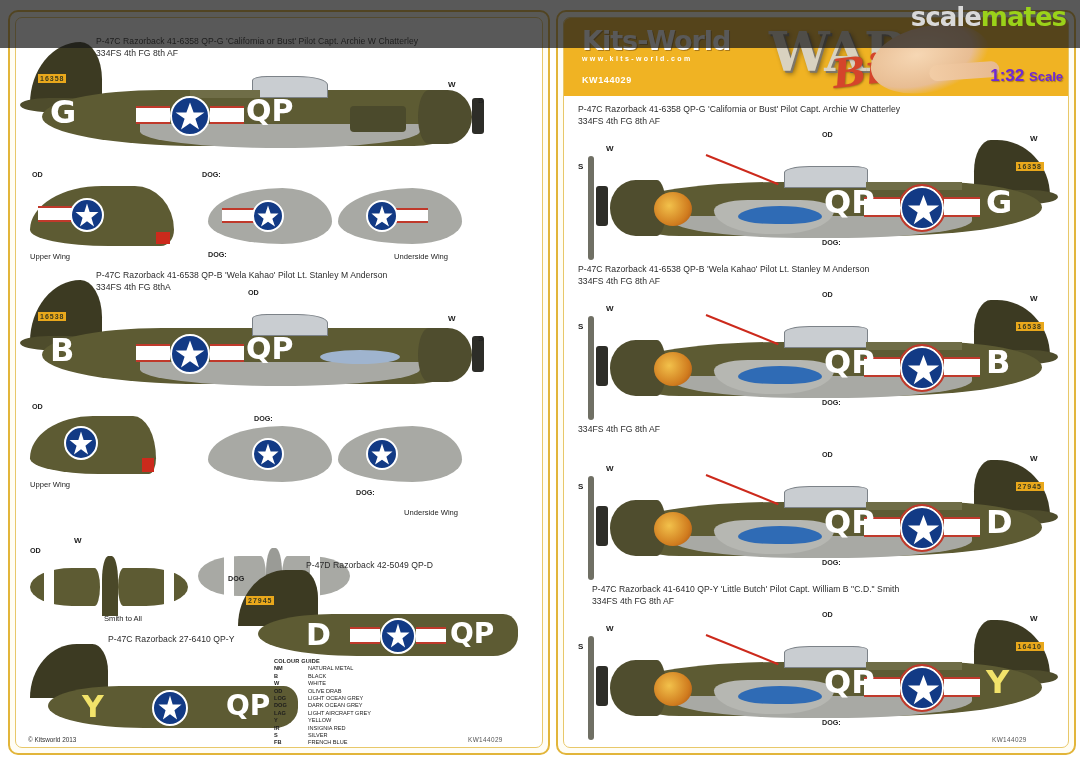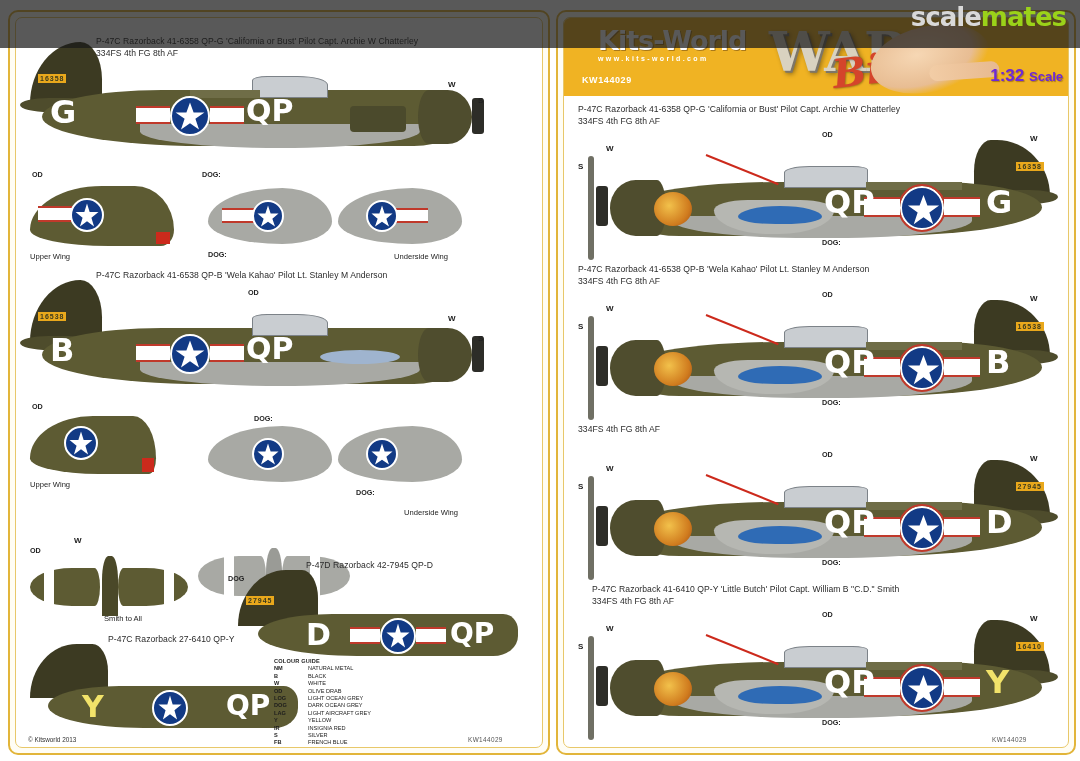--- a/index.html
+++ b/index.html
@@ -9,21 +9,21 @@
 
   
   .panel{position:absolute;background:#fffdf4;border:2px solid #e2b53a;border-radius:10px;overflow:hidden;}
   .panel-left{left:8px;top:10px;width:538px;height:741px;}
   .panel-right{left:556px;top:10px;width:516px;height:741px;}
 
   .panel-inner{position:absolute;left:5px;top:5px;right:5px;bottom:5px;border:1px solid #e8c86a;border-radius:7px;background:#ffffff;overflow:hidden;}
 
   
   .hdr{position:absolute;left:0;top:0;width:100%;height:78px;background:#f0b323;overflow:hidden;}
-  .hdr-kw{position:absolute;left:18px;top:8px;width:180px;height:46px;margin-left:16px;}
+  .hdr-kw{position:absolute;left:18px;top:8px;width:180px;height:46px;}
   .kw-logo{font-family:"DejaVu Sans",sans-serif;font-weight:bold;font-size:27px;color:#fff;letter-spacing:-1px;
            text-shadow:1px 1px 0 #a9791a;line-height:30px;}
   .kw-url{font-size:7px;color:#fff;letter-spacing:2.4px;font-weight:bold;margin-top:-1px;}
   .kw-code{position:absolute;left:18px;top:57px;font-size:9px;font-weight:bold;color:#ffffff;letter-spacing:.6px;}
   .hdr-war{position:absolute;left:205px;top:2px;font-family:"DejaVu Serif",serif;font-weight:bold;font-size:54px;
            color:#d9d2c0;letter-spacing:-2px;text-shadow:2px 2px 0 #7d7668,3px 3px 5px rgba(0,0,0,.45);}
   .hdr-birds{position:absolute;left:268px;top:25px;font-family:"DejaVu Serif",serif;font-style:italic;font-weight:bold;
              font-size:40px;color:#d4452b;transform:rotate(-7deg);text-shadow:1px 1px 2px rgba(0,0,0,.35);}
   .hdr-pinup{position:absolute;right:78px;top:8px;width:120px;height:66px;
              background:radial-gradient(ellipse at 40% 40%, #f6d7b4 0%, #e8bd93 55%, rgba(240,179,35,0) 72%);
@@ -151,20 +151,21 @@
           <svg viewBox="0 0 32 32" width="28" height="28" style="position:absolute;left:0;top:0;">
             <polygon points="16,4 19,13 28,13 21,19 24,28 16,22.5 8,28 11,19 4,13 13,13" fill="#ffffff"></polygon>
           </svg>
         </div>
       </div>
       <div class="lbl" style="left:192px;top:232px;">DOG:</div>
       <div class="wingcap" style="left:378px;top:234px;">Underside Wing</div>
 
       <div class="cap" style="left:80px;top:252px;width:420px;">
         <div>P-47C Razorback 41-6538 QP-B 'Wela Kahao' Pilot  Lt. Stanley M  Anderson</div>
+        <div>334FS 4th FG 8thA</div>
       </div>
       <div class="lbl" style="left:232px;top:270px;">OD</div>
 
       <div class="ac" style="left:4px;top:256px;width:490px;height:130px;">
         <div style="position:absolute;left:10px;top:6px;width:72px;height:62px;background:#3c3a22;border-radius:70% 30% 0 0/100% 60% 0 0;"></div>
         <div class="tailplane" style="left:0px;top:62px;width:96px;height:14px;background:#4e4c2c;"></div>
         <div style="position:absolute;left:22px;top:54px;width:420px;height:56px;background:#5d5b33;border-radius:30% 8% 12% 40%/50% 40% 50% 55%;"></div>
         <div class="belly" style="left:120px;top:88px;width:280px;height:24px;"></div>
         <div class="canopy" style="left:232px;top:40px;width:74px;height:20px;border-radius:20% 40% 0 0;"></div>
         <div class="cowl" style="left:398px;top:54px;width:54px;height:54px;border-radius:20% 45% 45% 20%/50%;"></div>
@@ -229,21 +230,21 @@
       <div style="position:absolute;left:182px;top:530px;width:150px;height:62px;">
         <div style="position:absolute;left:0;top:8px;width:68px;height:40px;background:#a8a9a4;border-radius:60% 8% 8% 60%/50%;"></div>
         <div class="stripe-w" style="left:26px;top:8px;width:10px;height:40px;"></div>
         <div style="position:absolute;left:68px;top:0px;width:16px;height:62px;background:#9a9b96;border-radius:40% 40% 0 0;"></div>
         <div style="position:absolute;left:84px;top:8px;width:68px;height:40px;background:#a8a9a4;border-radius:8% 60% 60% 8%/50%;"></div>
         <div class="stripe-w" style="left:112px;top:8px;width:10px;height:40px;"></div>
       </div>
       <div class="wingcap" style="left:88px;top:596px;">Smith to All</div>
       <div class="lbl" style="left:212px;top:556px;">DOG</div>
 
-      <div class="cap" style="left:290px;top:542px;">P-47D Razorback 42-7945 QP-D</div>
+      <div class="cap" style="left:290px;top:542px;">P-47D Razorback 42-5049 QP-D</div>
       <div class="ac" style="left:222px;top:552px;width:280px;height:86px;">
         <div style="position:absolute;left:0px;top:0px;width:80px;height:56px;background:#3c3a22;border-radius:60% 20% 0 0/100% 50% 0 0;"></div>
         <div style="position:absolute;left:20px;top:44px;width:260px;height:42px;background:#5d5b33;border-radius:30% 6% 10% 40%/50% 40% 50% 55%;"></div>
         <div class="roundel" style="left:142px;top:48px;width:36px;height:36px;">
           <svg viewBox="0 0 36 36" width="32" height="32" style="position:absolute;left:0;top:0;">
             <polygon points="18,4 21,14 31,14 23,20.5 26,31 18,25 10,31 13,20.5 5,14 15,14" fill="#ffffff"></polygon>
           </svg>
         </div>
         <div class="bar" style="left:178px;top:57px;width:30px;height:17px;"></div>
         <div class="bar" style="left:112px;top:57px;width:30px;height:17px;"></div>

